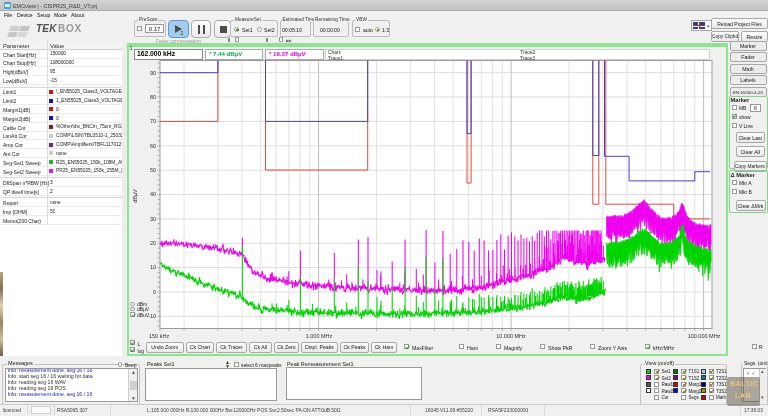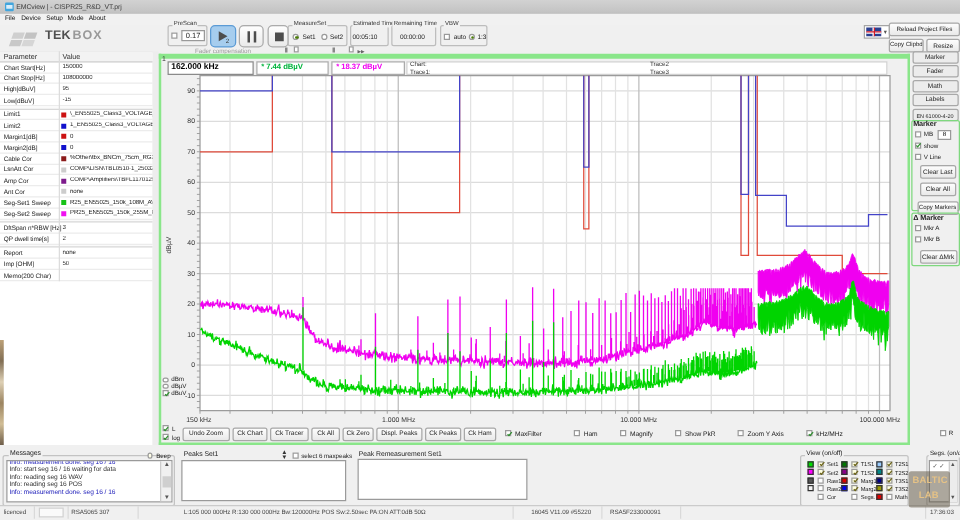--- a/index.html
+++ b/index.html
@@ -29,21 +29,21 @@
  <div class="t" style="left:71px;top:1.5px;color:#111;">About</div>
 </div>
 
 <div class="abs" style="left:8px;top:24px;width:120px;height:16px;">
  <div class="abs" style="left:0;top:2px;width:26px;height:11px;">
    <div class="abs" style="left:2px;top:0;width:9px;height:5px;background:#cfcfcf;transform:skewX(-20deg);"></div>
    <div class="abs" style="left:12px;top:0;width:9px;height:5px;background:#c3c3c3;transform:skewX(-20deg);"></div>
    <div class="abs" style="left:0px;top:6px;width:9px;height:5px;background:#c8c8c8;transform:skewX(-20deg);"></div>
    <div class="abs" style="left:10px;top:6px;width:9px;height:5px;background:#d6d6d6;transform:skewX(-20deg);"></div>
  </div>
- <div class="t" style="left:28px;top:2px;font-size:10px;font-weight:bold;color:#4f4f4f;letter-spacing:0.2px;">TEK</div>
+ <div class="t" style="left:28px;top:2px;font-size:10px;font-weight:bold;color:#4f4f4f;letter-spacing:0.2px;font-style:italic;">TEK</div>
  <div class="t" style="left:50px;top:2px;font-size:10px;font-weight:bold;color:#999;letter-spacing:0.8px;">BOX</div>
 </div>
 
 <div class="gb" style="left:133.5px;top:20px;width:32px;height:17px;"></div>
 <div class="gbl" style="left:138px;top:17px;">PreScan</div>
 <div class="cb" style="left:136.5px;top:25.5px;"></div>
 <div class="abs" style="left:145px;top:23.5px;width:19px;height:9.5px;background:#fff;border:1px solid #999;font-size:6px;line-height:8px;text-align:center;">0.17</div>
 
 <div class="abs" style="left:167.5px;top:19.5px;width:21px;height:18px;background:#a6cdee;border:1px solid #5b9bd5;border-radius:4px;">
  <div class="abs" style="left:6.5px;top:4px;width:0;height:0;border-left:7px solid #4d4d4d;border-top:4.5px solid transparent;border-bottom:4.5px solid transparent;"></div>

